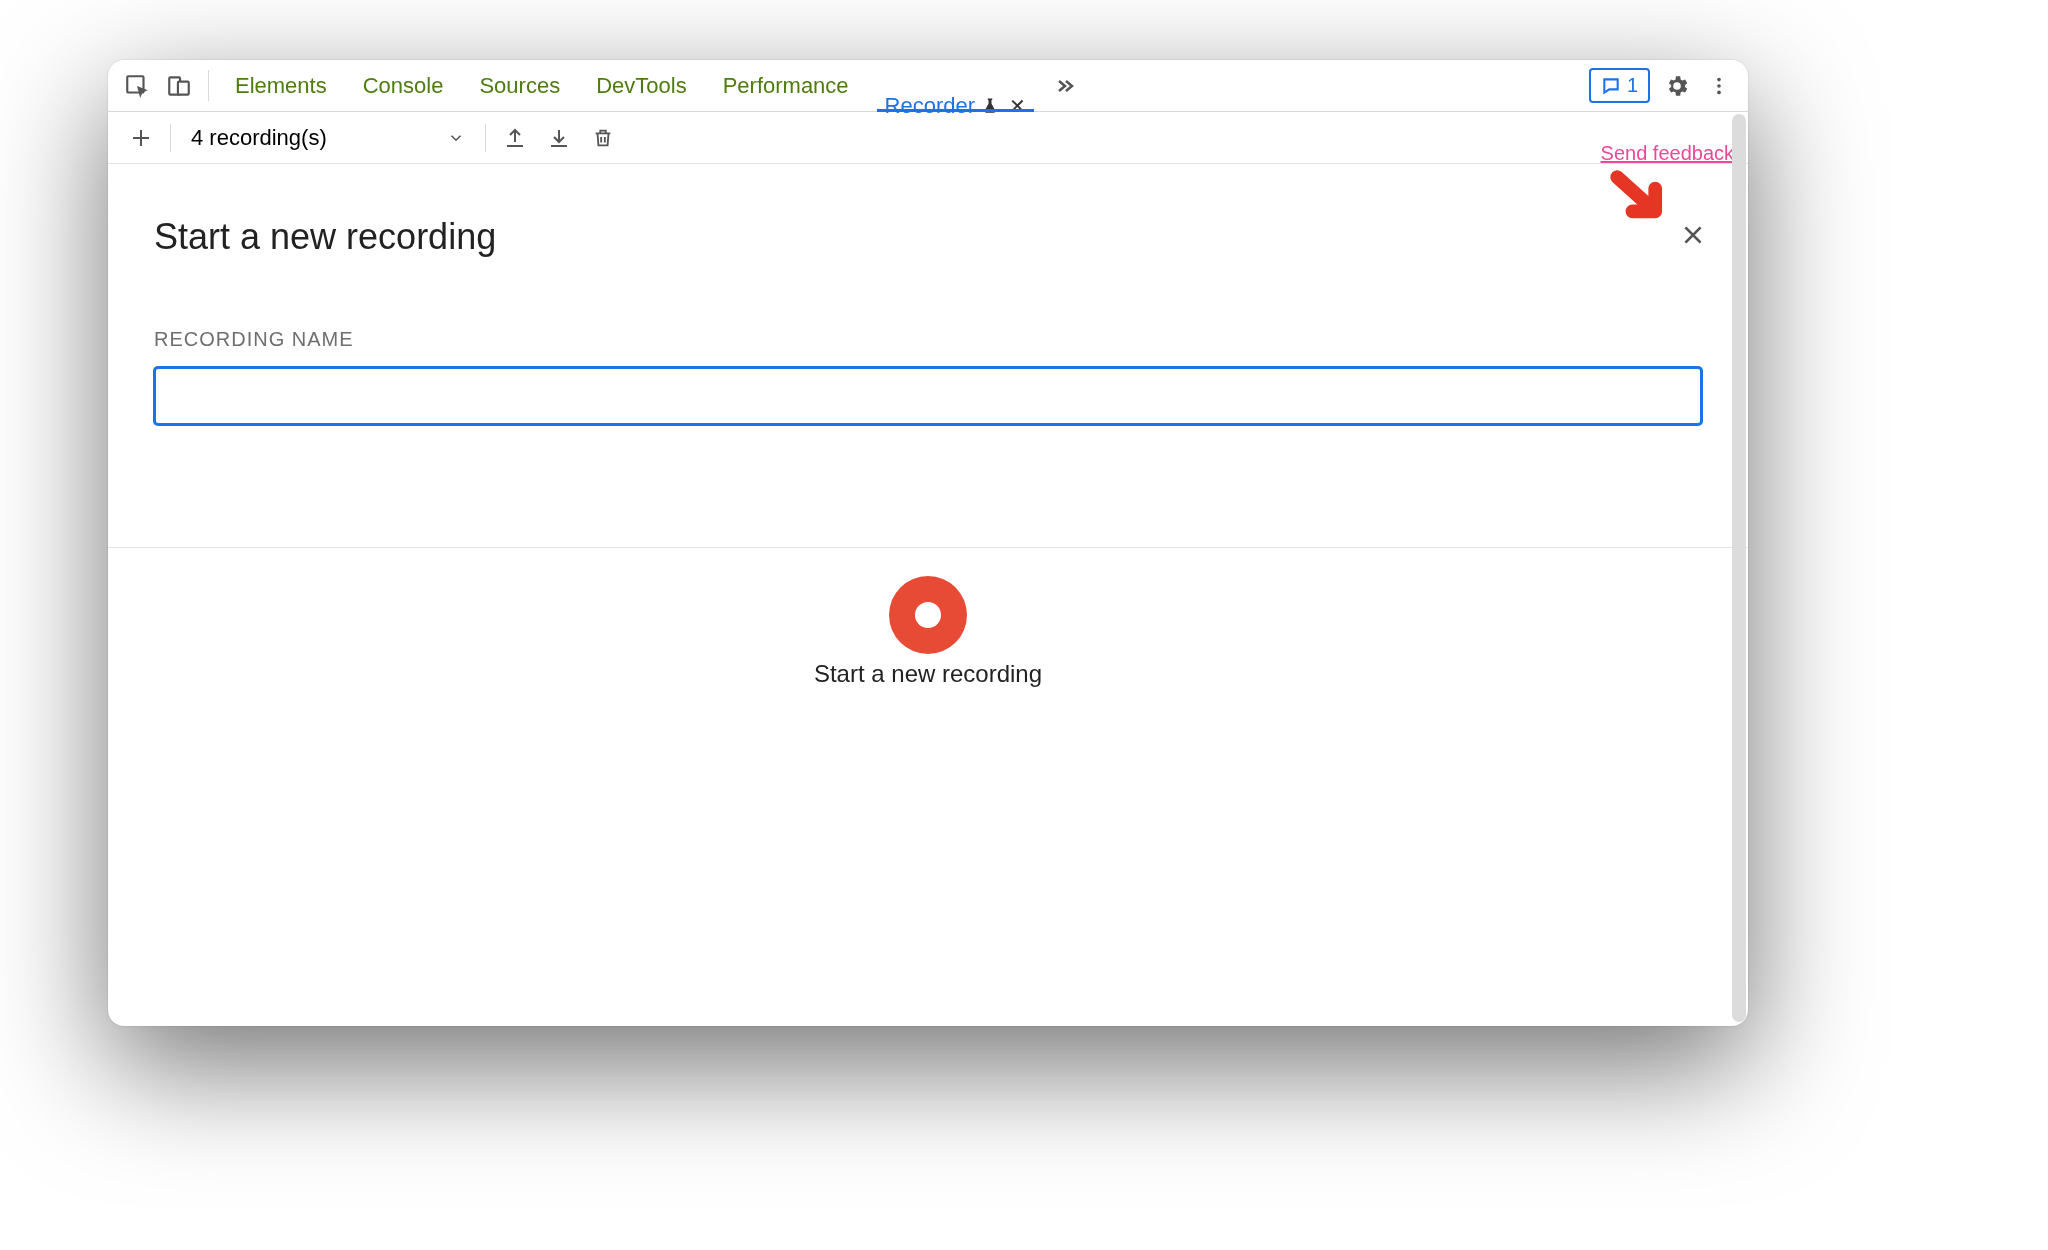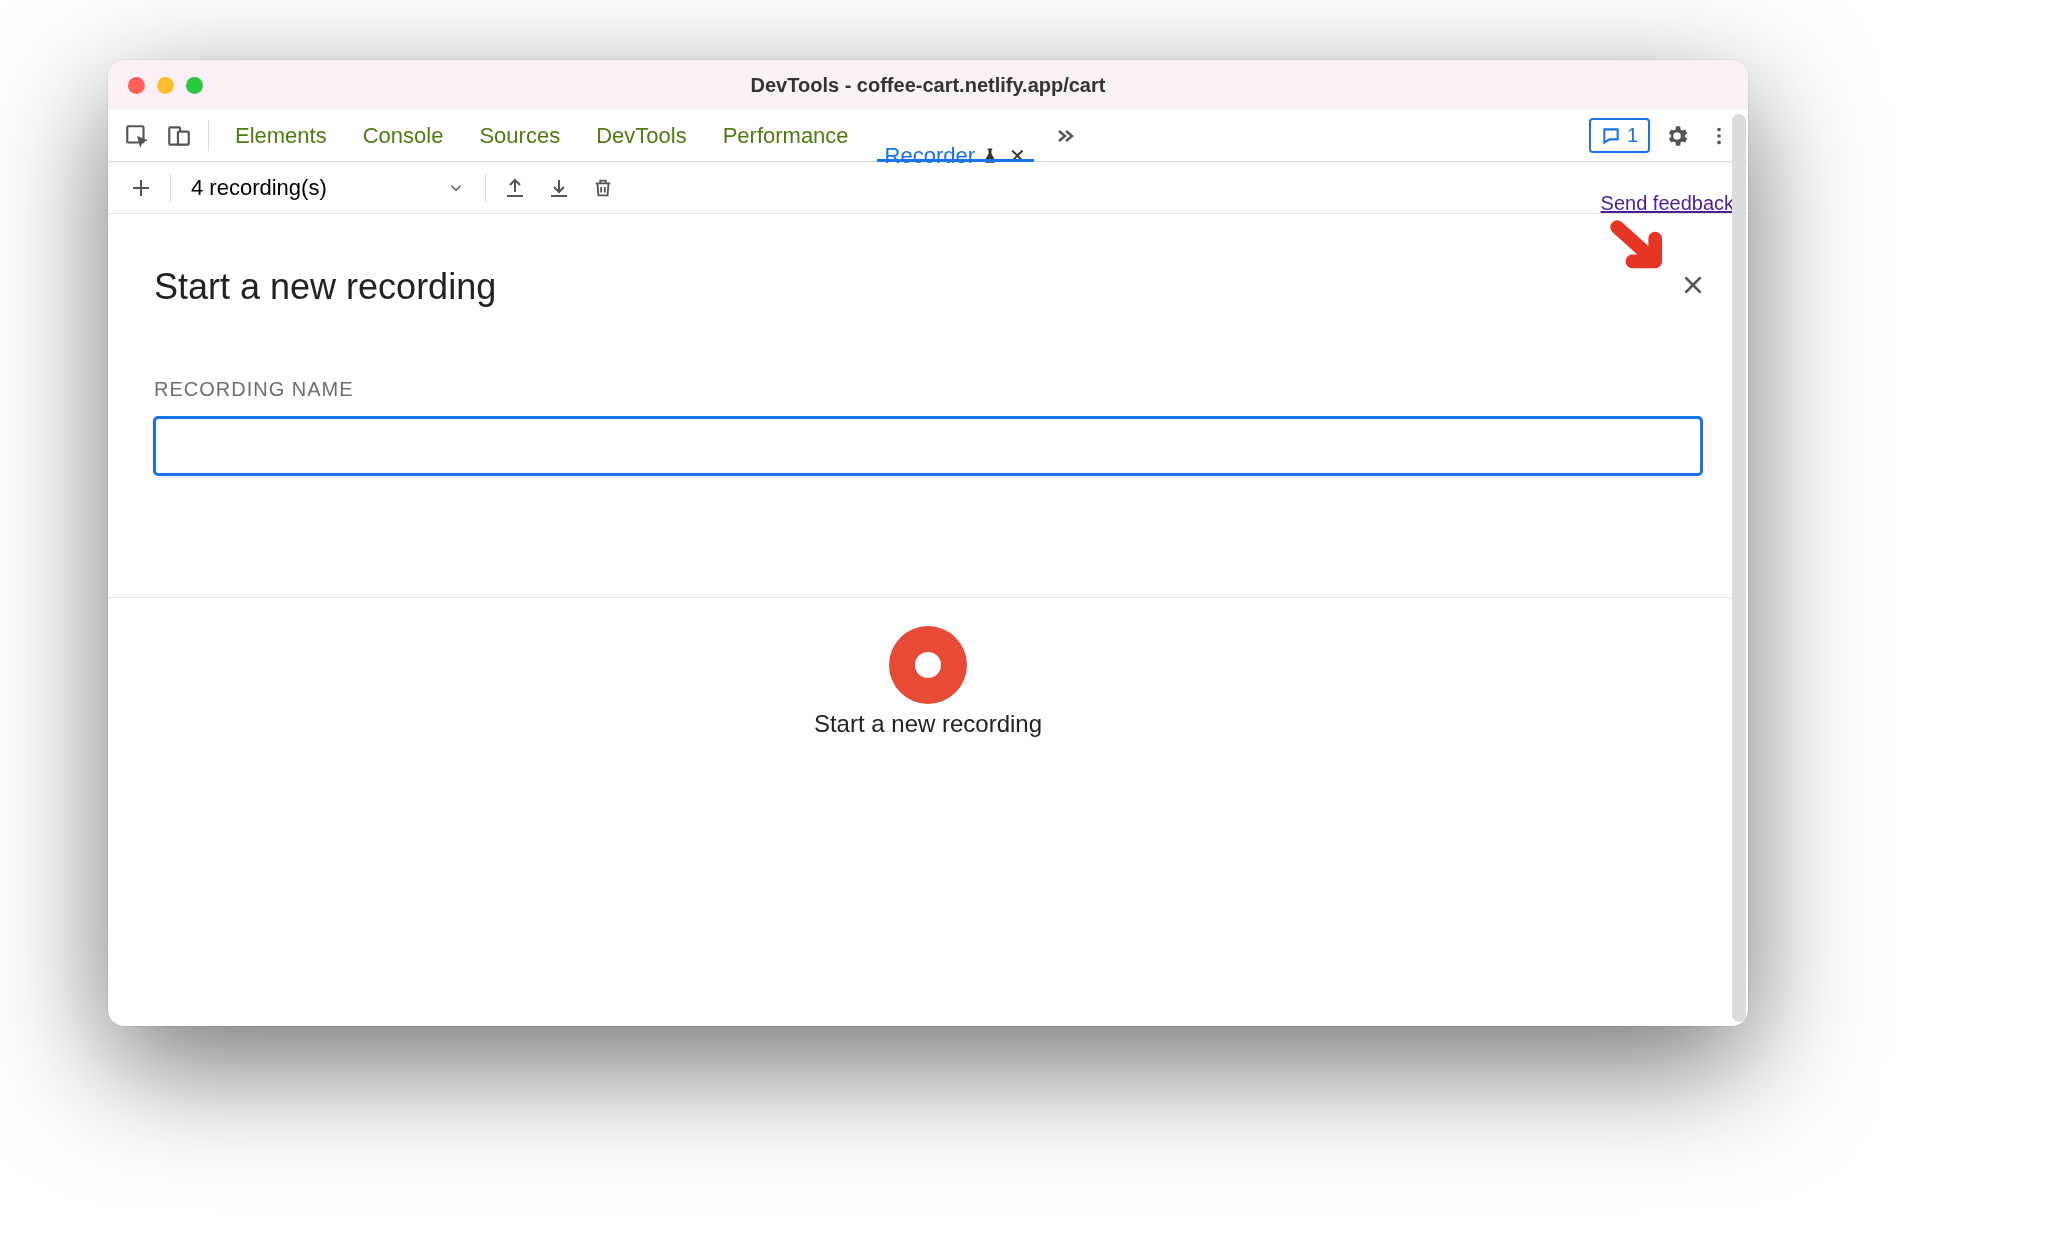--- a/index.html
+++ b/index.html
@@ -71,21 +71,21 @@
     border-bottom: 1px solid #e5e5e5;
     gap: 6px;
     flex-shrink: 0;
   }
   .toolbar .iconbtn { width: 38px; height: 38px; display: flex; align-items: center; justify-content: center; color: #555; border-radius: 4px; }
   .toolbar .sep { width: 1px; height: 28px; background: #d9d9d9; margin: 0 4px; }
   .recordings-select {
     display: flex; align-items: center; gap: 120px;
     font-size: 22px; color: #000000; padding: 0 10px;
   }
-  .send-feedback { margin-left: auto; font-size: 20px; color: #4c1d95; text-decoration: underline; cursor: pointer; margin-top: 32px; }
+  .send-feedback { margin-left: auto; font-size: 20px; color: #ec4899; text-decoration: underline; cursor: pointer; margin-top: 32px; }
   .content { flex: 1; overflow: auto; position: relative; }
   .form-area { padding: 52px 46px 30px 46px; border-bottom: 1px solid #e5e5e5; position: relative; }
   .panel-title { font-size: 36px; color: #222; font-weight: 400; margin-bottom: 70px; }
   .close-panel {
     position: absolute; right: 42px; top: 58px;
     color: #555; cursor: pointer;
   }
   .close-panel svg { width: 26px; height: 26px; }
   .annotation-arrow {
     position: absolute; right: 70px; top: -2px;
@@ -116,28 +116,20 @@
   .record-label { font-size: 24px; color: #222; }
   .scrollbar { position: absolute; right: 2px; top: 54px; bottom: 4px; width: 14px; background: #dcdcdc; border-radius: 8px; }
   svg { display: block; }
 </style>
 </head>
 <body>
 
 <div class="stage">
   <div class="window">
 
-    <div class="titlebar">
-      <div class="traffic">
-        <div class="dot red"></div>
-        <div class="dot yellow"></div>
-        <div class="dot green"></div>
-      </div>
-      <div class="titlebar-title">DevTools - coffee-cart.netlify.app/cart</div>
-    </div>
 
     <div class="tabbar">
       <div class="iconbtn">
         <svg width="26" height="26" viewBox="0 0 24 24" fill="none" stroke="currentColor" stroke-width="2">
             <rect x="3" y="3" width="15" height="15" rx="1"></rect>
             <path d="M12 12 L22 16 L17 18 L15 23 Z" fill="currentColor" stroke="none"></path>
           </svg>
       </div>
       <div class="iconbtn">
         <svg width="26" height="26" viewBox="0 0 24 24" fill="none" stroke="currentColor" stroke-width="2">

